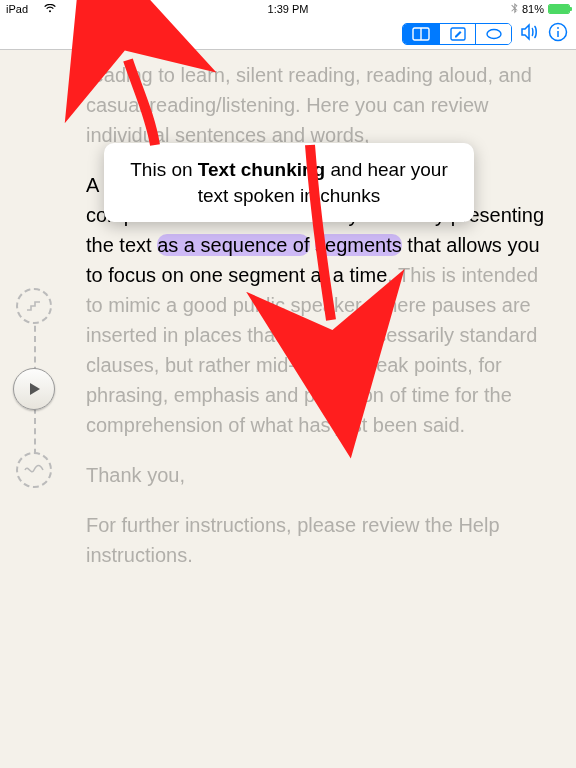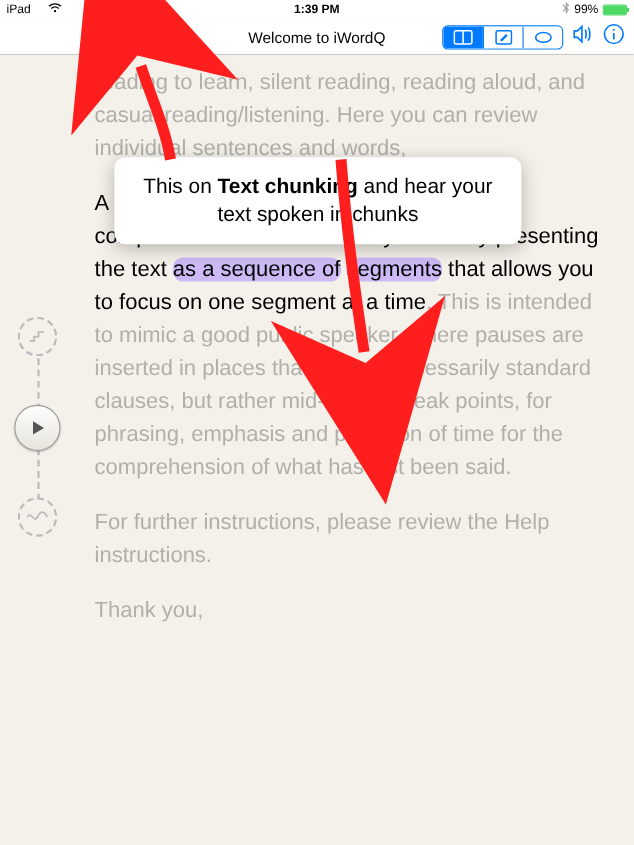--- a/index.html
+++ b/index.html
@@ -1,21 +1,21 @@
 <!DOCTYPE html>
 <html><head>
 <meta charset="utf-8">
 <style>
   * { box-sizing: border-box; margin:0; padding:0; }
   html,body { width:576px; height:768px; font-family: -apple-system, "Helvetica Neue", Helvetica, Arial, sans-serif; background:#f4f1ea; overflow:hidden; }
 
   
   .statusbar { position:absolute; top:0; left:0; right:0; height:18px; background:#fff; font-size:11px; color:#000; display:flex; align-items:center; z-index:10;}
   .statusbar .sb-left { position:absolute; left:6px; display:flex; gap:16px; align-items:center;}
-  .statusbar .sb-center { width:100%; text-align:center; font-weight:700;}
+  .statusbar .sb-center { width:100%; text-align:center; font-weight:400;}
   .statusbar .sb-right { position:absolute; right:6px; display:flex; gap:4px; align-items:center; color:#000;}
   .wifi-icon { display:inline-block; font-size:10px;}
   .batt { width:22px; height:10px; border:1px solid #4cd964; border-radius:2px; position:relative; display:inline-block;}
   .batt::after{content:""; position:absolute; right:-3px; top:2px; width:2px; height:4px; background:#4cd964; border-radius:0 1px 1px 0;}
   .batt i{ display:block; height:100%; width:99%; background:#4cd964; border-radius:1px;}
 
   
   .toolbar { position:absolute; top:18px; left:0; right:0; height:32px; background:#fff; border-bottom:1px solid #c9c9c9; display:flex; align-items:center; z-index:9;}
   .toolbar .tb-left { position:absolute; left:112px; }
   .toolbar .tb-title { width:100%; text-align:center; font-size:14px; color:#000;}
@@ -60,37 +60,36 @@
         </svg>
     </span>
   </div>
   <div class="sb-center">1:39 PM</div>
   <div class="sb-right">
     <span style="color:#9a9a9a">
       <svg width="7" height="11" viewBox="0 0 7 11">
           <path d="M3.3 0v4.1L1 1.8l-.7.7L3 5.2.3 7.9l.7.7L3.3 6.3v4.1l3.2-3.2L4.3 5l2.2-2.2L3.3 0zm1 2.2l1 1-1 1v-2zm0 5.6l1-1 1 1-2 0z" fill="#9a9a9a"></path>
         </svg>
     </span>
-    <span>99%</span>
+    <span>81%</span>
     <span class="batt">
         <i></i>
       </span>
   </div>
 </div>
 
 <div class="toolbar">
   <div class="tb-left">
     <span class="icon-blue">
       <svg class="gear-svg" viewBox="0 0 24 24" fill="none" stroke="#007aff" stroke-width="1.6">
         <circle cx="12" cy="12" r="3.2"></circle>
         <path d="M12 2.5v2.2M12 19.3v2.2M21.5 12h-2.2M4.7 12H2.5M18.6 5.4l-1.6 1.6M7 17l-1.6 1.6M18.6 18.6L17 17M7 7L5.4 5.4"></path>
       </svg>
     </span>
   </div>
-  <div class="tb-title">Welcome to iWordQ</div>
   <div class="tb-right">
     <div class="seg">
       <div class="seg-btn active">
         <svg width="18" height="14" viewBox="0 0 18 14">
             <rect x="1" y="1" width="16" height="12" rx="1.5" fill="none" stroke="#fff" stroke-width="1.4"></rect>
             <line x1="9" y1="1" x2="9" y2="13" stroke="#fff" stroke-width="1.4"></line>
           </svg>
       </div>
       <div class="seg-btn">
         <svg width="16" height="14" viewBox="0 0 16 14">
@@ -139,22 +138,22 @@
   </div>
 </div>
 
 <div class="content">
   <p class="faded">reading to learn, silent reading, reading aloud, and casual reading/listening. Here you can review individual sentences and words,</p>
 
   <p>
     <span>A novel Reading mode option enhances comprehension and readability of text by presenting the text </span><span class="hl">as a sequence of</span><span> </span><span class="hl">segments</span><span> that allows you to focus on one segment at a time</span><span class="faded">. This is intended to mimic a good public speaker, where pauses are inserted in places that are not necessarily standard clauses, but rather mid-clause break points, for phrasing, emphasis and provision of time for the comprehension of what has just been said.</span>
   </p>
 
+  <p class="faded">Thank you,</p>
   <p class="faded">For further instructions, please review the Help instructions.</p>
-  <p class="faded">Thank you,</p>
 </div>
 
 <div class="callout">
   <span>This on </span><b>Text chunking</b><span> and hear your text spoken in chunks</span>
 </div>
 
 <svg class="arrows" width="576" height="768">
   <defs>
     <marker id="ah" markerWidth="18" markerHeight="16" refX="4" refY="8" orient="auto">
       <path d="M0 0L18 8L0 16L5 8Z" fill="#ff1e1e"></path>

